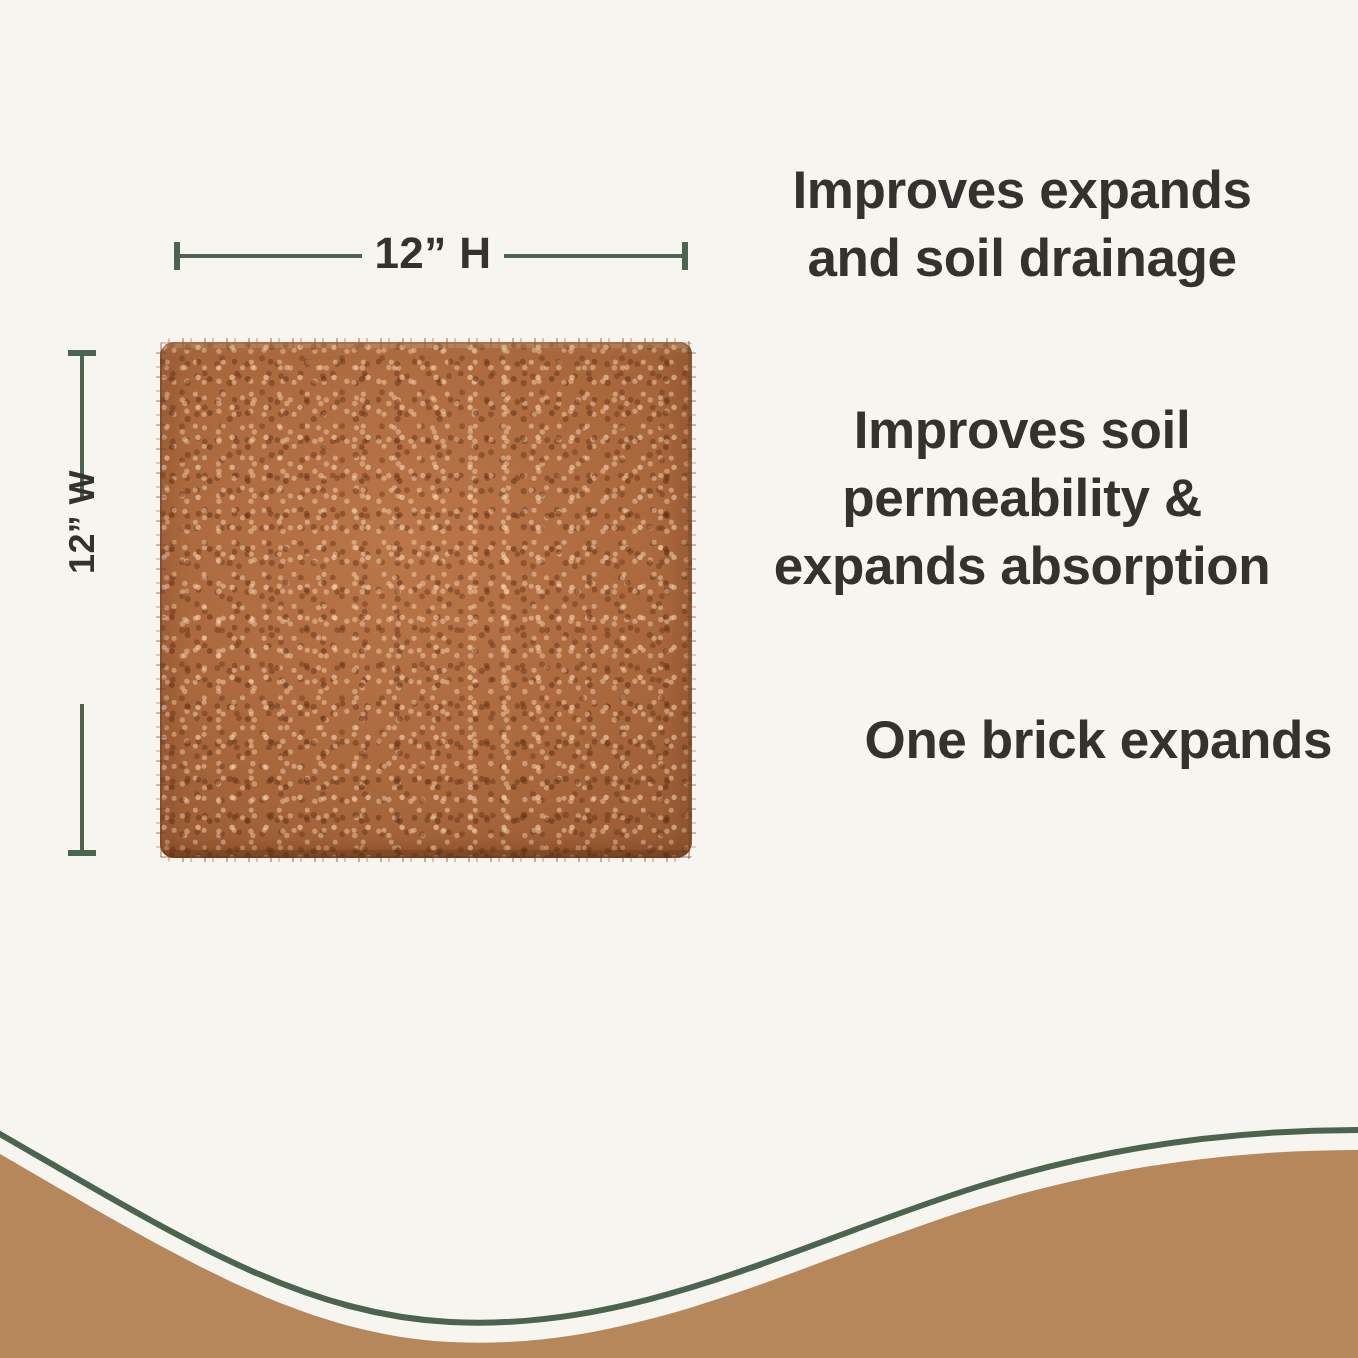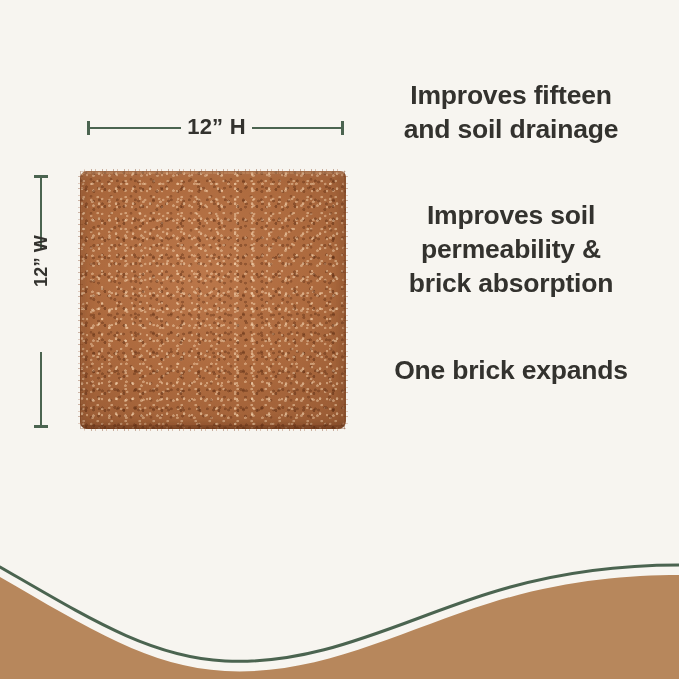--- a/index.html
+++ b/index.html
@@ -198,31 +198,31 @@
     <div class="dim-line" id="dim-v-cap-top" style="background: rgb(75, 100, 80);"></div>
     <div class="dim-line" id="dim-v-bar-top" style="background: rgb(75, 100, 80);"></div>
     <div class="dim-line" id="dim-v-bar-bottom" style="background: rgb(75, 100, 80);"></div>
     <div class="dim-line" id="dim-v-cap-bottom" style="background: rgb(75, 100, 80);"></div>
     <div id="dim-v-label" style="color: rgb(51, 50, 46);">12” W</div>
   </div>
 
   <div id="benefits">
 
     <p class="benefit" id="benefit-0" style="color: rgb(51, 50, 46);">
-      <span class="l">Improves fifteen</span>
+      <span class="l">Improves expands</span>
       <span class="l">and soil drainage</span>
     </p>
 
     <p class="benefit" id="benefit-1" style="color: rgb(51, 50, 46);">
       <span class="l">Improves soil</span>
       <span class="l">permeability &amp;</span>
-      <span class="l">brick absorption</span>
+      <span class="l">expands absorption</span>
     </p>
 
-    <p class="benefit" id="benefit-2" style="color: rgb(51, 50, 46);">
+    <p class="benefit" id="benefit-2" style="color: rgb(51, 50, 46); text-align: right;">
       <span class="l">One brick expands</span>
     </p>
 
   </div>
 
   <svg id="wave" viewBox="0 0 679 160" preserveAspectRatio="none">
     <path id="wave-fill" d="M0,58 C90,110 150,148 225,152 C320,157 400,112 490,84 C560,62 625,56 679,56 L679,160 L0,160 Z" fill="#b7875c"></path>
     <path id="wave-line" d="M0,48 C90,100 150,138 225,142 C320,147 400,102 490,74 C560,52 625,46 679,46" fill="none" stroke-linecap="round" stroke="#4b6450" stroke-width="3"></path>
   </svg>
 

